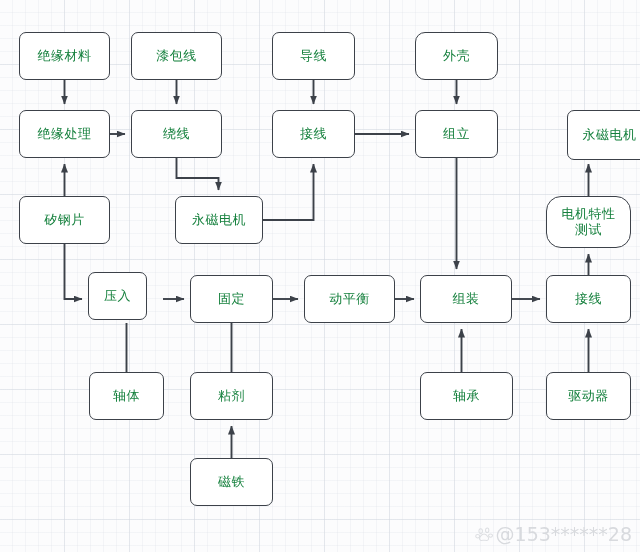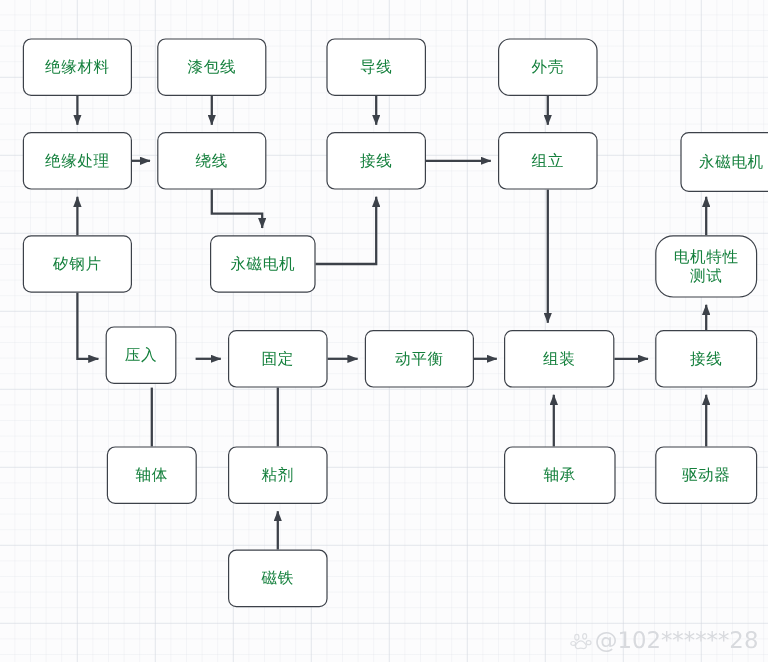--- a/index.html
+++ b/index.html
@@ -143,16 +143,16 @@
   <div id="watermark">
     <span class="wm-logo">
       <svg viewBox="0 0 24 24" width="19" height="19" fill="none" stroke="#d8dade" stroke-width="1.3">
         <ellipse cx="7.2" cy="7.6" rx="2.2" ry="3"></ellipse>
         <ellipse cx="15.4" cy="6.6" rx="2.1" ry="2.9"></ellipse>
         <ellipse cx="3.4" cy="14.2" rx="2.5" ry="2.1"></ellipse>
         <ellipse cx="19.6" cy="13.4" rx="2.5" ry="2.1"></ellipse>
         <path d="M11.4 11.4c2.6 0 4.1 2.1 5.2 3.7 1.2 1.8.6 4.2-1.8 4.4-1.3.1-2.3-.3-3.4-.3s-2.1.4-3.4.3c-2.4-.2-3-2.6-1.8-4.4 1.1-1.6 2.6-3.7 5.2-3.7z"></path>
       </svg>
     </span>
-    <span class="wm-text">@102******28</span>
+    <span class="wm-text">@153******28</span>
   </div>
 
 </div>
 
 </body></html>

